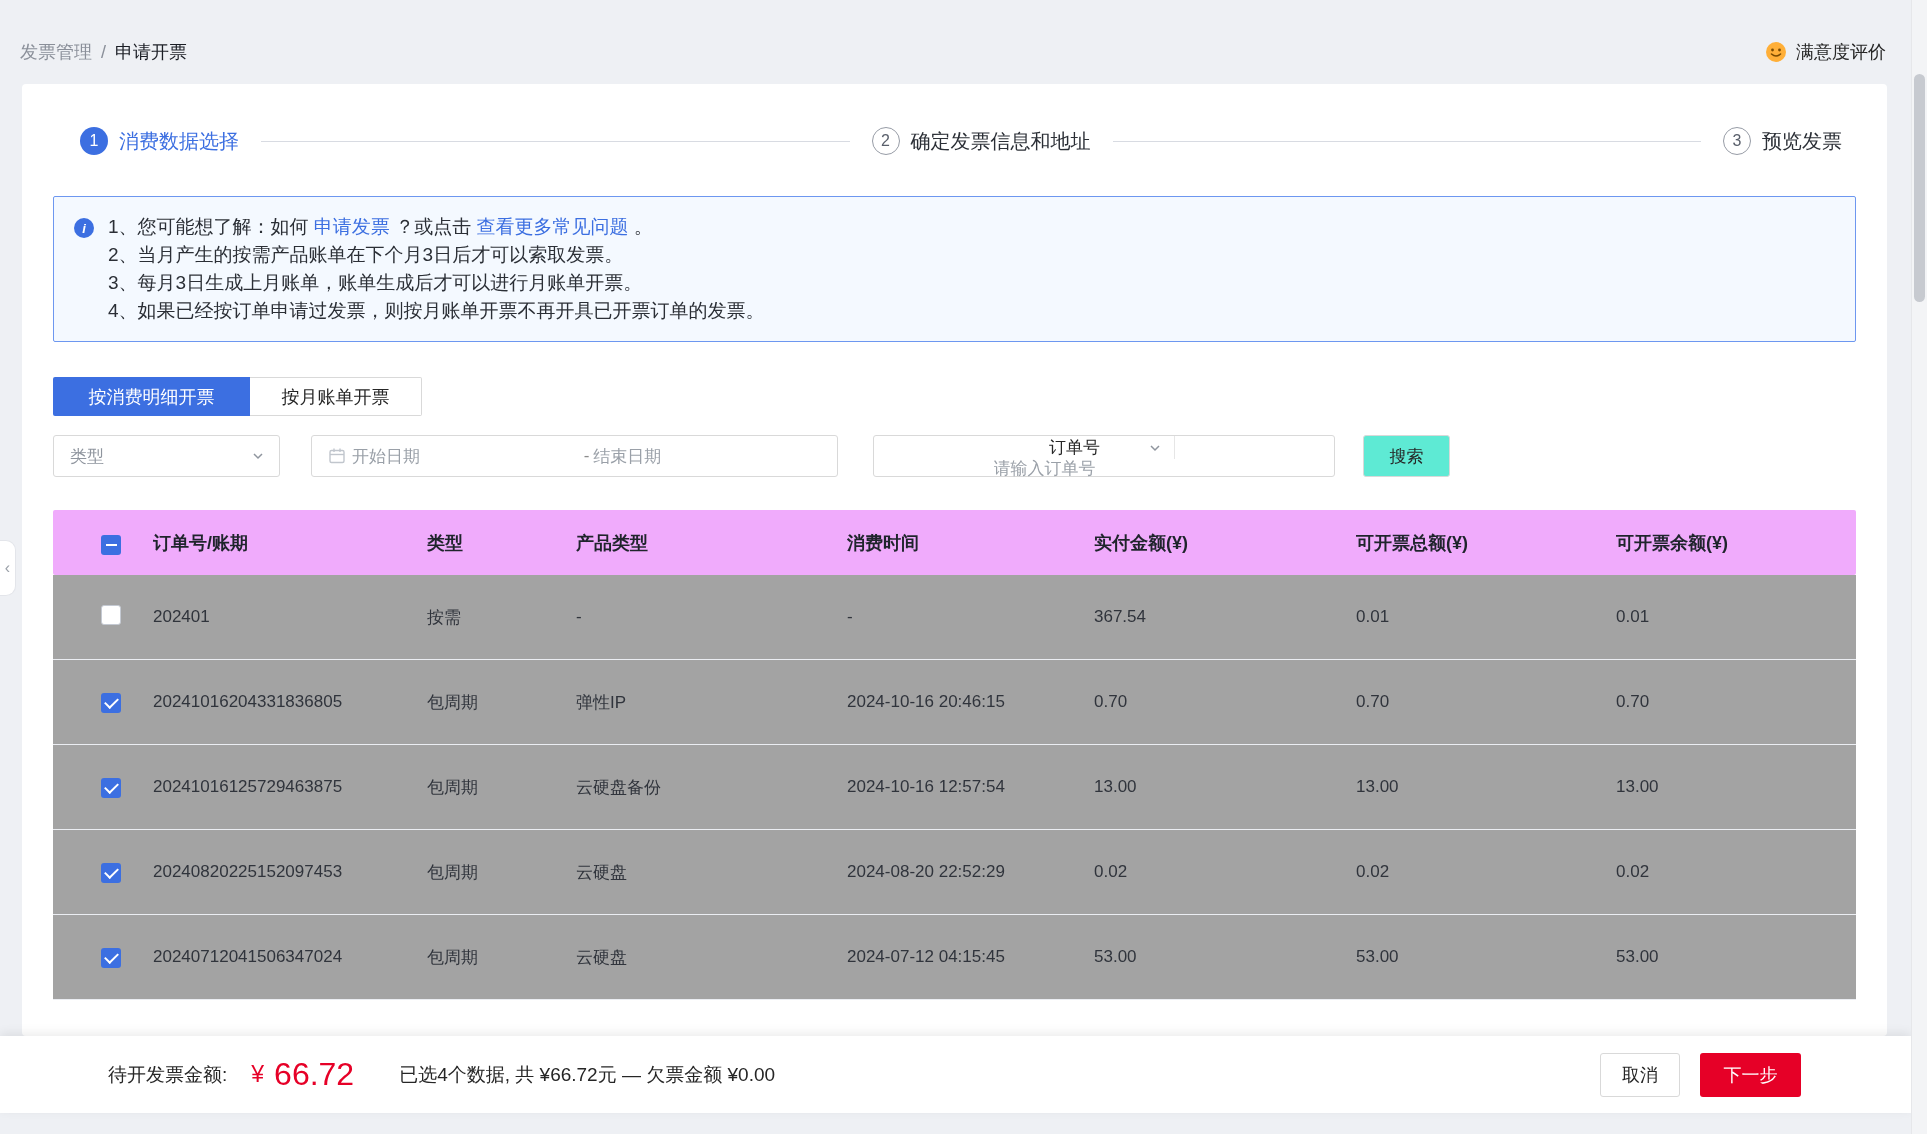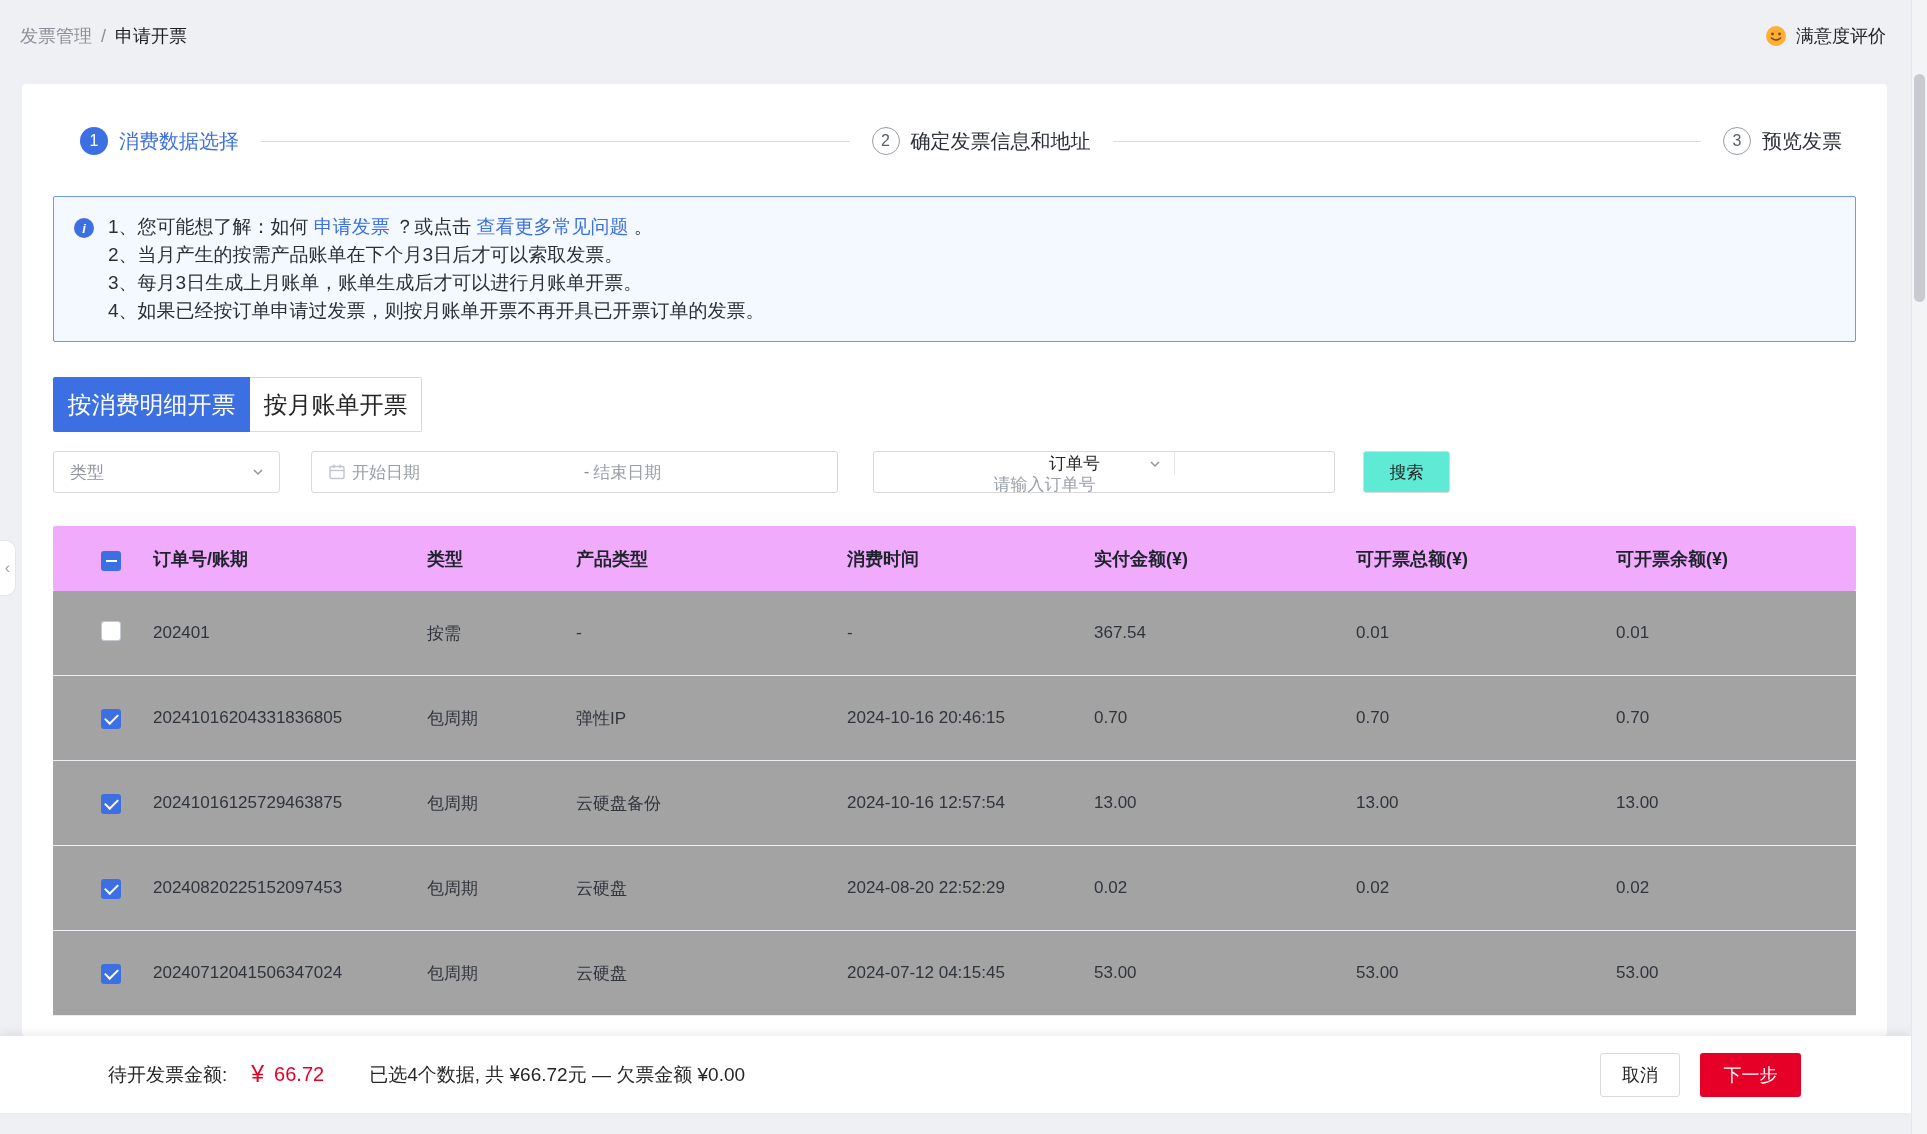--- a/index.html
+++ b/index.html
@@ -1,21 +1,21 @@
 <!DOCTYPE html>
 <html><head>
 <meta charset="utf-8">
 <style>
   * { margin:0; padding:0; box-sizing:border-box; }
   html,body { background:#e9ebef; }
   body { font-family:"Liberation Sans","DejaVu Sans",sans-serif; }
   .page { position:relative; width:1927px; height:1134px; background:#eef0f4; overflow:hidden; color:#262626; }
 
   
-  .breadcrumb-bar { position:absolute; top:0; left:0; width:1911px; height:72px;
+  .breadcrumb-bar { position:absolute; top:16px; left:0; width:1911px; height:72px;
     display:flex; align-items:center; justify-content:space-between; padding:0 25px 0 20px; }
   .breadcrumb { display:flex; align-items:center; font-size:18px; }
   .bc-parent { color:#8a8f99; cursor:pointer; }
   .bc-sep { color:#8a8f99; margin:0 9px; }
   .bc-current { color:#1a1d24; font-weight:400; }
   .satisfaction { display:flex; align-items:center; gap:9px; font-size:18px; color:#262626; cursor:pointer; }
 
   
   .card { position:absolute; left:22px; top:84px; width:1865px; height:952px;
     background:#fff; border-radius:4px; padding:42px 31px 0 31px; overflow:hidden; }
@@ -36,21 +36,21 @@
   .notice { margin-top:40px; border:1px solid #6d97f0; background:#f4f9ff; border-radius:2px;
     padding:16px 20px; display:flex; gap:14px; }
   .info-icon { width:20px; height:20px; border-radius:50%; background:#3C6FE1; color:#fff;
     font-size:13px; font-weight:bold; font-style:italic; display:flex; align-items:center;
     justify-content:center; margin-top:5px; flex:none; }
   .notice-lines { font-size:19px; color:#2b2f36; line-height:28px; }
   .link { color:#3C6FE1; text-decoration:none; cursor:pointer; }
 
   
   .tabs { margin-top:35px; display:flex; }
-  .tab { height:55px; display:flex; align-items:center; justify-content:center; font-size:24px; cursor:pointer; }
+  .tab { height:39px; display:flex; align-items:center; justify-content:center; font-size:18px; cursor:pointer; }
   .tab.active { background:#3C6FE1; color:#fff; width:197px; border-radius:2px 0 0 2px; }
   .tab.inactive { width:172px; background:#fff; border:1px solid #d9d9d9; border-left:none;
     color:#262626; border-radius:0 2px 2px 0; }
 
   
   .filters { margin-top:19px; display:flex; align-items:center; }
   .control { border:1px solid #d9d9d9; border-radius:3px; height:42px; background:#fff;
     display:flex; align-items:center; font-size:17px; }
   .type-select { width:227px; padding:0 14px 0 16px; justify-content:space-between;
     color:#8f959e; cursor:pointer; margin-right:31px; }
@@ -82,21 +82,21 @@
   .checkbox.checked::after { content:""; display:block; width:11px; height:6px;
     border-left:2px solid #fff; border-bottom:2px solid #fff; transform:rotate(-45deg) translate(1px,-1px); }
   .checkbox.indeterminate { background:#3C6FE1; }
   .checkbox.indeterminate::after { content:""; display:block; width:11px; height:2px; background:#fff; }
 
   
   .footer-bar { position:absolute; left:0; top:1036px; width:1911px; height:77px; background:#fff;
     box-shadow:0 -3px 10px rgba(0,0,0,0.08); display:flex; align-items:center; padding-left:108px; z-index:5; }
   .amount-label { font-size:19px; color:#262626; }
   .amount-currency { color:#E60027; font-size:23px; margin-left:24px; }
-  .amount-value { color:#E60027; font-size:20px; margin-left:10px; }
+  .amount-value { color:#E60027; font-size:32px; margin-left:10px; }
   .summary { font-size:19px; color:#262626; margin-left:45px; }
   .footer-actions { margin-left:auto; margin-right:110px; display:flex; gap:20px; }
   .btn-cancel { width:80px; height:44px; background:#fff; border:1px solid #d9d9d9; border-radius:3px;
     font-size:18px; color:#262626; cursor:pointer; font-family:inherit; }
   .btn-next { width:101px; height:44px; background:#E60027; border:none; border-radius:3px;
     font-size:18px; color:#fff; cursor:pointer; font-family:inherit; }
 
   
   .left-handle { position:absolute; left:0; top:540px; width:16px; height:56px; background:#fff;
     border:1px solid #e3e5ea; border-left:none; border-radius:0 10px 10px 0; display:flex;

